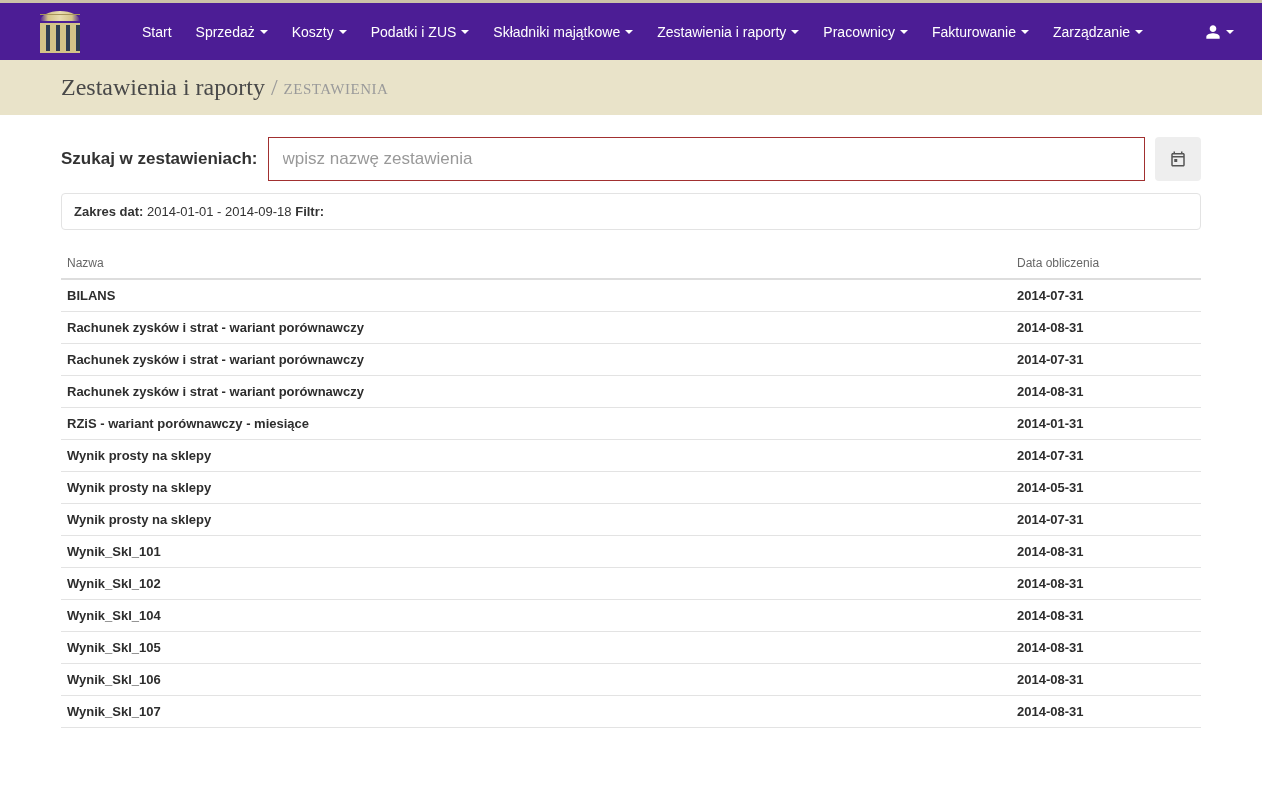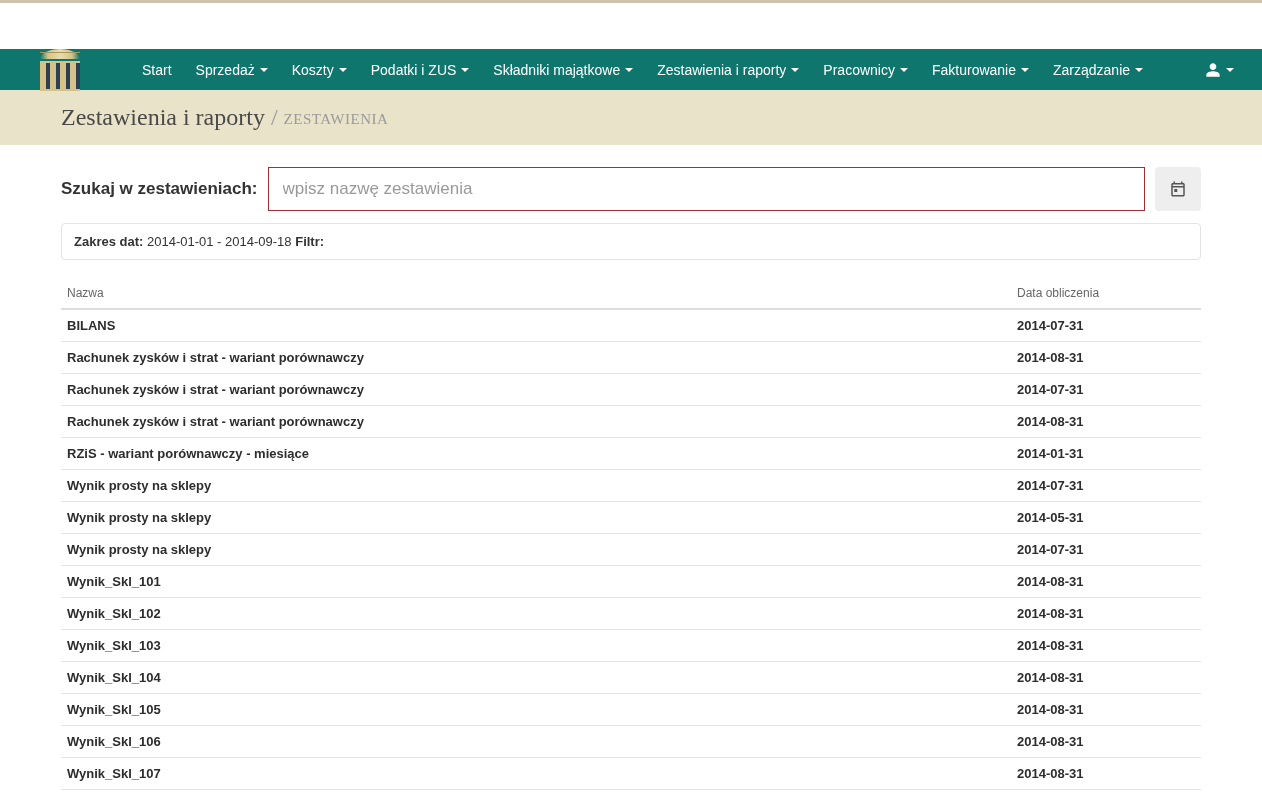--- a/index.html
+++ b/index.html
@@ -1,24 +1,23 @@
 <!DOCTYPE html>
 <html><head>
   <meta charset="utf-8">
   <style>
     * { margin: 0; padding: 0; box-sizing: border-box; }
     body { font-family: "Helvetica Neue", Helvetica, Arial, sans-serif; font-size: 14px; color: #333; background: #fff; }
     .top-strip { height: 3px; background: #ccc3a8; }
     .navbar {
-      background: #0f766e;
-      height: 41px;
+      background: #4c1d95;
+      height: 57px;
       display: flex;
       align-items: center;
       padding: 0 20px 0 20px;
-      margin-top: 46px;
     }
     .navbar .logo {
       width: 80px; height: 57px; display:flex; align-items:center; justify-content:center;
     }
     .logo-inner { width:46px; height:46px; position:relative; }
     .logo-book {
       position:absolute; top:2px; left:3px; width:40px; height:10px;
       background: linear-gradient(90deg, transparent 0%, #d4c388 20%, #e8dcb0 50%, #d4c388 80%, transparent 100%);
       border-top-left-radius: 50% 100%; border-top-right-radius: 50% 100%;
     }
@@ -204,24 +203,20 @@
         </tr>
         <tr>
           <td>Wynik_Skl_101</td>
           <td>2014-08-31</td>
         </tr>
         <tr>
           <td>Wynik_Skl_102</td>
           <td>2014-08-31</td>
         </tr>
         <tr>
-          <td>Wynik_Skl_103</td>
-          <td>2014-08-31</td>
-        </tr>
-        <tr>
           <td>Wynik_Skl_104</td>
           <td>2014-08-31</td>
         </tr>
         <tr>
           <td>Wynik_Skl_105</td>
           <td>2014-08-31</td>
         </tr>
         <tr>
           <td>Wynik_Skl_106</td>
           <td>2014-08-31</td>

